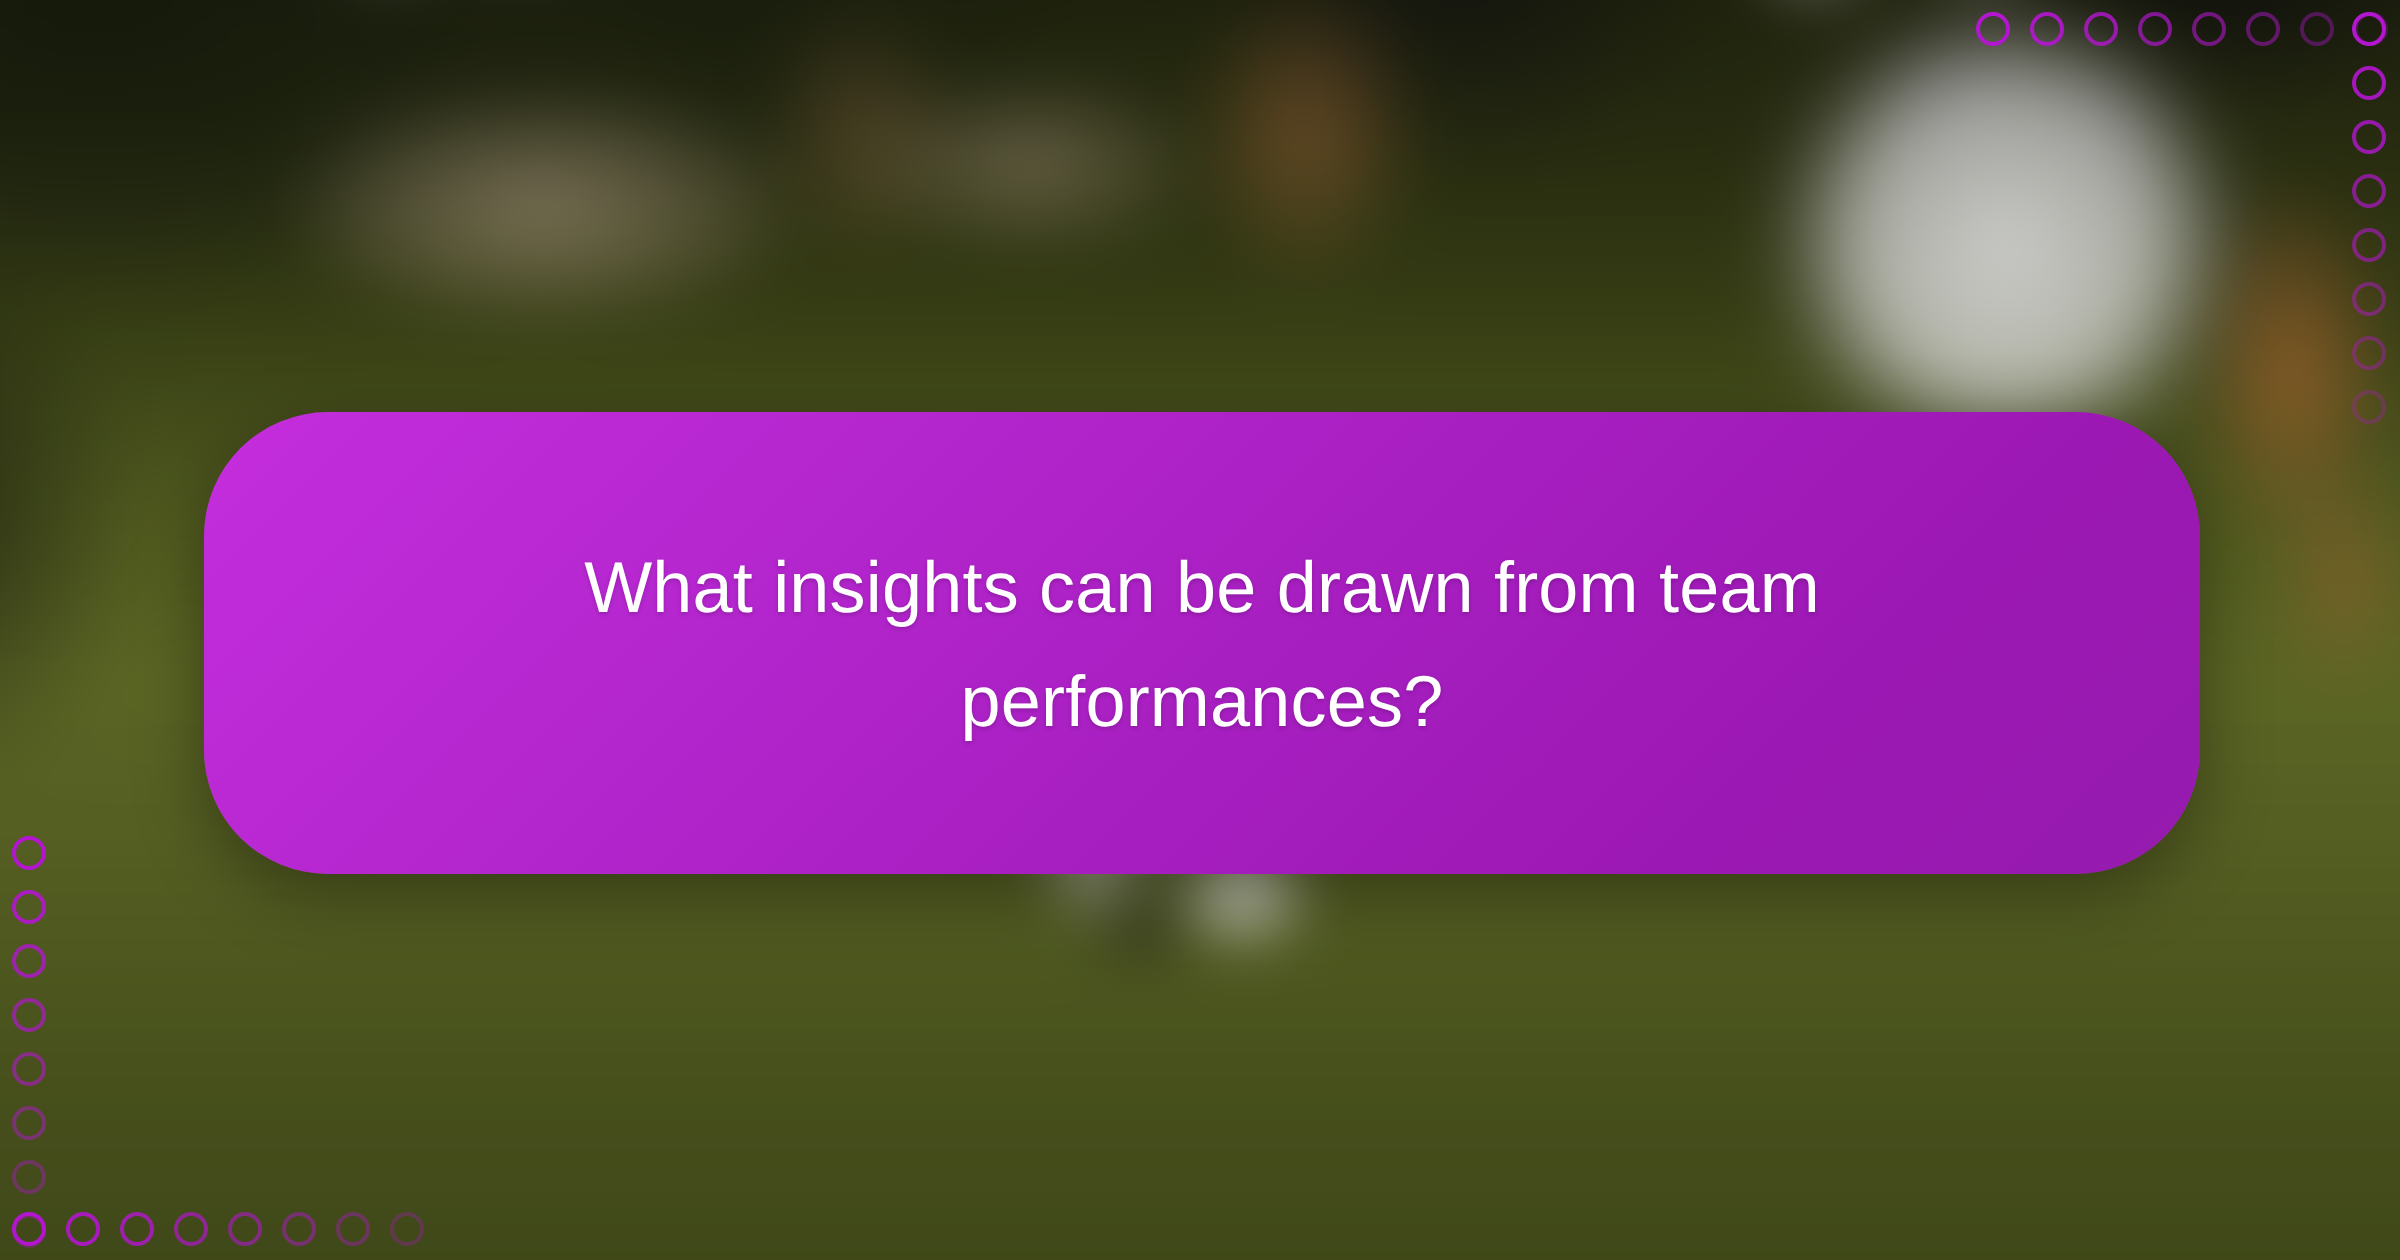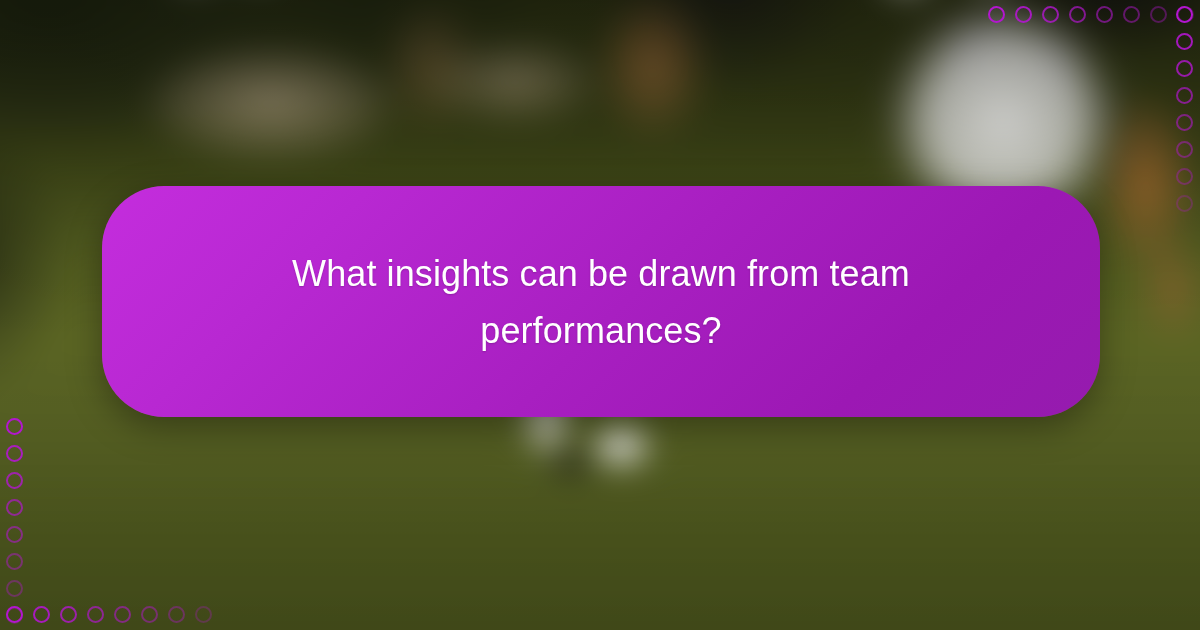--- a/index.html
+++ b/index.html
@@ -81,21 +81,21 @@
     border:2.5px solid #b316cf;
   }
   #dots-top-right   { top:0;  right:0; width:240px; height:30px; }
   #dots-right       { top:0;  right:0; width:30px;  height:240px; }
   #dots-bottom-left { bottom:0; left:0; width:240px; height:30px; }
   #dots-left        { bottom:0; left:0; width:30px;  height:240px; }
 
   
   #question-card {
     position:absolute;
-    left:102px; top:186px;
+    left:102px; top:206px;
     width:998px; height:231px;
     border-radius:62px;
     background:linear-gradient(135deg, #c42ddd 0%, #b828d2 22%, #a81fc1 52%, #9c18b4 78%, #951bae 100%);
     box-shadow:0 10px 34px rgba(0,0,0,0.35);
     display:flex;
     align-items:center;
     justify-content:center;
     padding:0 70px;
   }
 

